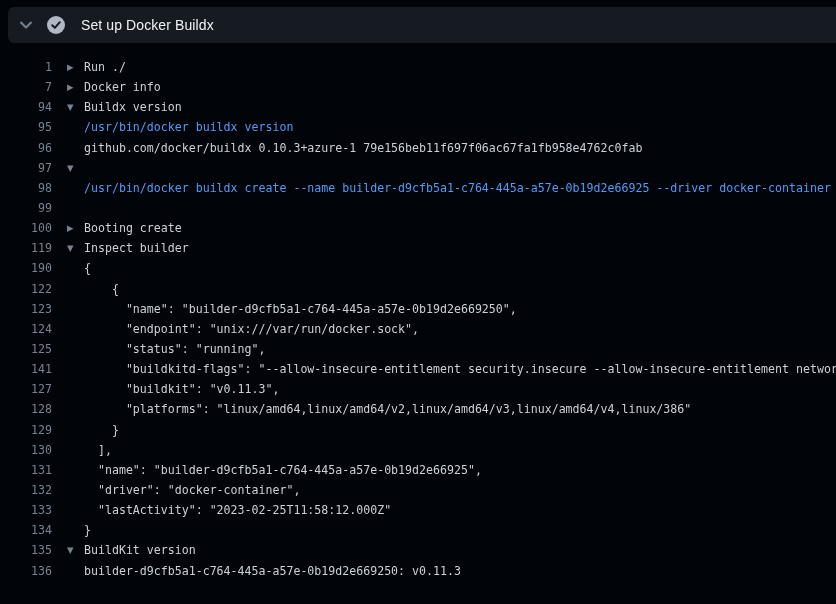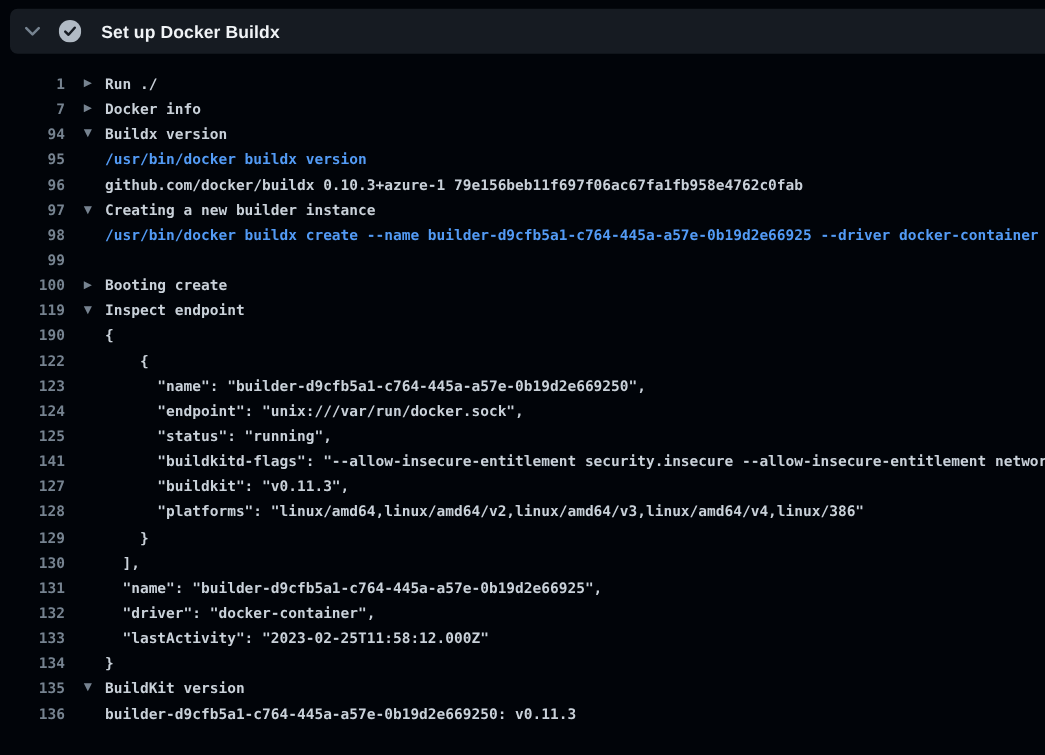--- a/index.html
+++ b/index.html
@@ -1,21 +1,21 @@
 <!DOCTYPE html>
 <html><head>
 <meta charset="utf-8">
 <style>
   * { margin: 0; padding: 0; box-sizing: border-box; }
   html, body { width: 836px; height: 604px; overflow: hidden; }
   body {
     background: var(--page-bg, #010409);
     font-family: "Liberation Sans", sans-serif;
   }
-  .page { width: 836px; height: 604px; position: relative; overflow: hidden; font-weight: bold; }
+  .page { width: 836px; height: 604px; position: relative; overflow: hidden; }
 
   
   .step-header {
     margin: 7px 0 0 8px;
     height: 36px;
     background: var(--header-bg, #161b22);
     border-radius: 6px 0 0 6px;
     display: flex;
     align-items: center;
     padding-left: 11px;
@@ -105,40 +105,39 @@
       <span class="txt">/usr/bin/docker buildx version</span>
     </div>
       <div class="log-line text">
       <span class="num">96</span>
       <span class="arrow"></span>
       <span class="txt">github.com/docker/buildx 0.10.3+azure-1 79e156beb11f697f06ac67fa1fb958e4762c0fab</span>
     </div>
       <div class="log-line group">
       <span class="num">97</span>
       <span class="arrow">▼</span>
-      <span class="txt">Creating a new builder instance</span>
     </div>
       <div class="log-line command">
       <span class="num">98</span>
       <span class="arrow"></span>
       <span class="txt">/usr/bin/docker buildx create --name builder-d9cfb5a1-c764-445a-a57e-0b19d2e66925 --driver docker-container</span>
     </div>
       <div class="log-line text">
       <span class="num">99</span>
       <span class="arrow"></span>
     </div>
       <div class="log-line group">
       <span class="num">100</span>
       <span class="arrow">▶</span>
       <span class="txt">Booting create</span>
     </div>
       <div class="log-line group">
       <span class="num">119</span>
       <span class="arrow">▼</span>
-      <span class="txt">Inspect endpoint</span>
+      <span class="txt">Inspect builder</span>
     </div>
       <div class="log-line text">
       <span class="num">190</span>
       <span class="arrow"></span>
       <span class="txt">{</span>
     </div>
       <div class="log-line text">
       <span class="num">122</span>
       <span class="arrow"></span>
       <span class="txt">    {</span>

